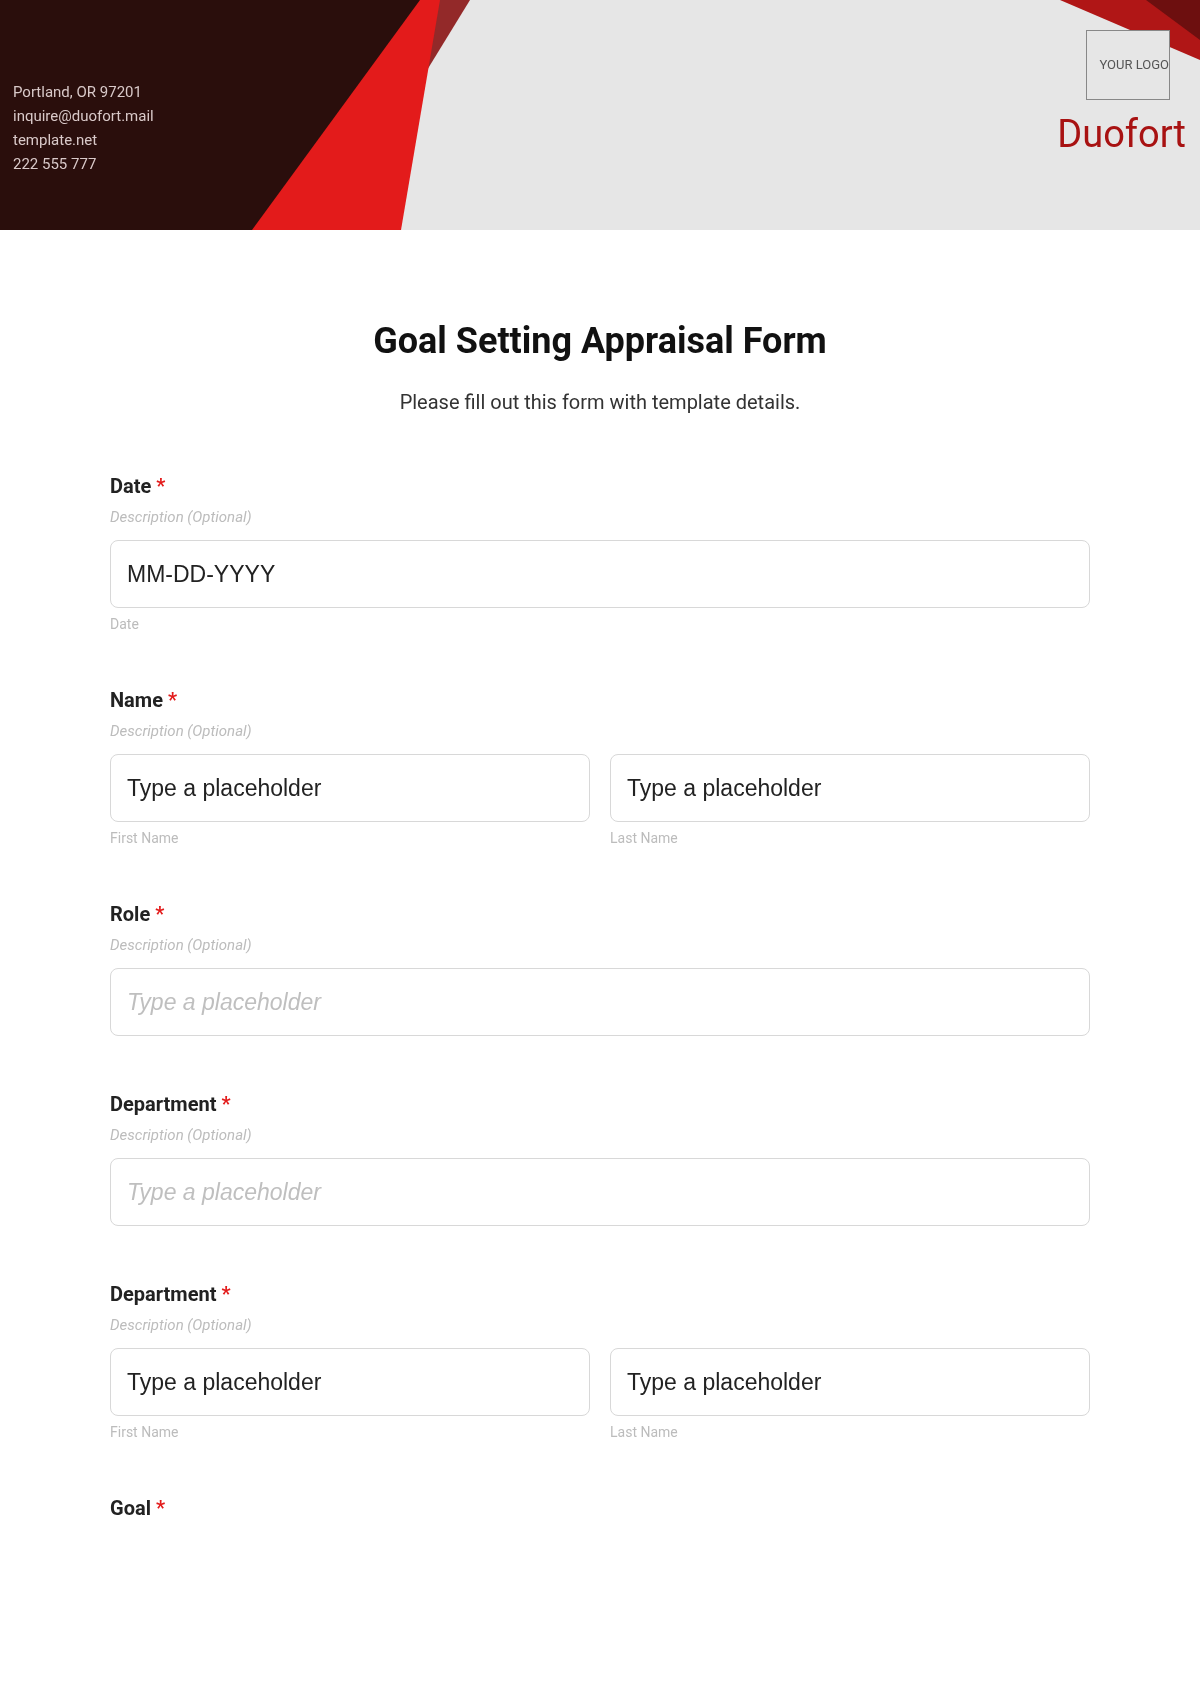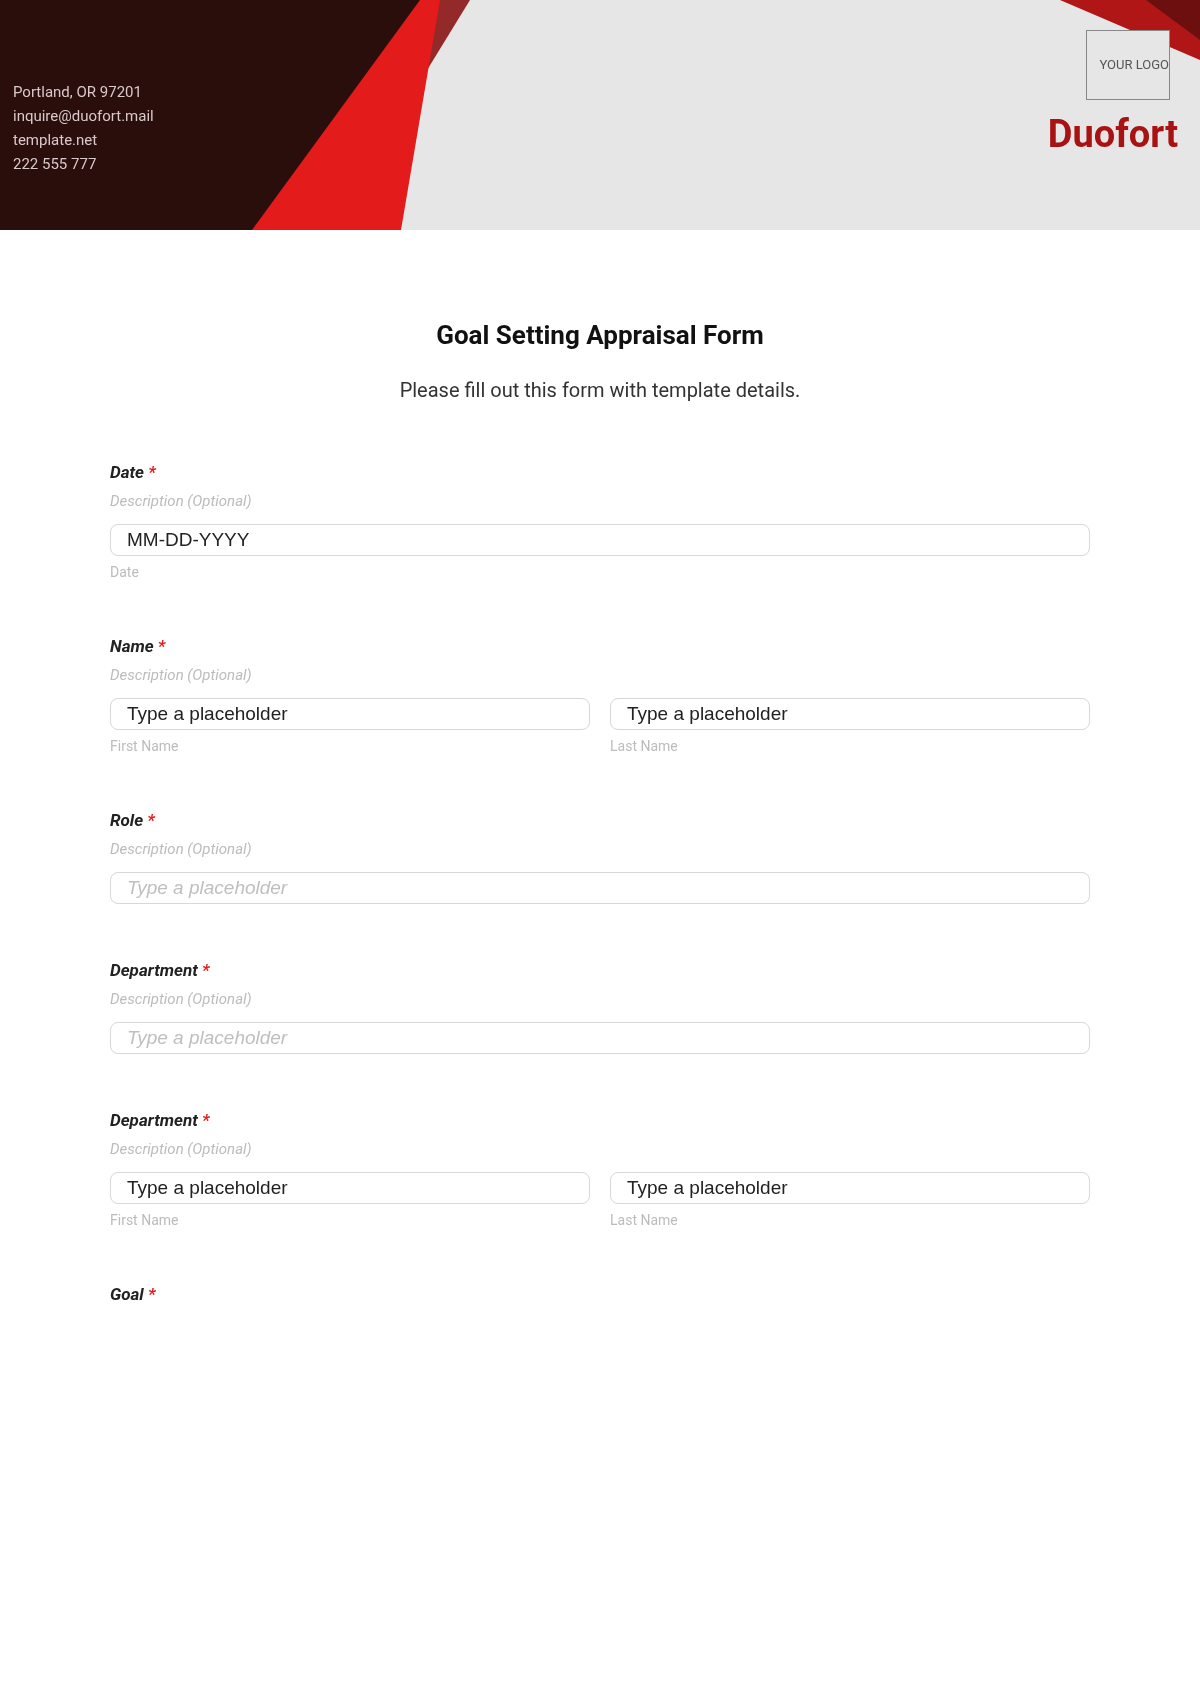--- a/index.html
+++ b/index.html
@@ -65,65 +65,64 @@
     align-items: center;
     justify-content: flex-end;
     font-size: 13px;
     color: #555;
     text-align: center;
     line-height: 1.2;
     z-index: 5;
   }
   .brand {
     position: absolute;
-    right: 22px;
+    right: 14px;
     top: 112px;
     font-size: 38px;
-    font-weight: 700;
+    font-weight: 400;
     color: #a81212;
     z-index: 5;
   }
   .form-wrap {
     padding: 90px 110px 40px 110px;
   }
   .form-title {
     text-align: center;
-    font-size: 26px;
+    font-size: 36px;
     font-weight: 700;
     color: #111;
     margin-bottom: 28px;
   }
   .form-subtitle {
     text-align: center;
     font-size: 20px;
     color: #333;
     margin-bottom: 60px;
   }
   .field { margin-bottom: 56px; }
   .field-label {
-    font-size: 17px;
+    font-size: 20px;
     font-weight: 700;
     color: #222;
     margin-bottom: 10px;
-    font-style: italic;
   }
   .req { color: #e31b1b; font-weight: 700; }
   .field-desc {
     font-size: 15px;
     color: #bcbcbc;
     font-style: italic;
     margin-bottom: 14px;
   }
   .input {
     width: 100%;
-    height: 32px;
+    height: 68px;
     border: 1px solid #d8d8d8;
     border-radius: 8px;
     padding: 0 16px;
-    font-size: 19px;
+    font-size: 23px;
     color: #222;
     background: #fff;
   }
   .input::placeholder { color: #bfbfbf; font-style: italic; }
   .input.filled::placeholder { color: #222; font-style: normal; }
   .sublabel {
     font-size: 14px;
     color: #bcbcbc;
     margin-top: 8px;
   }

